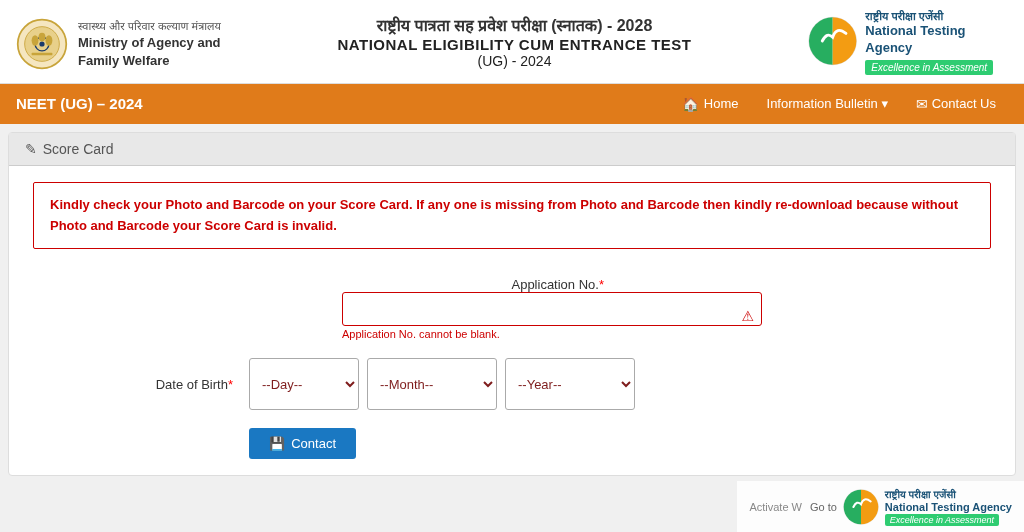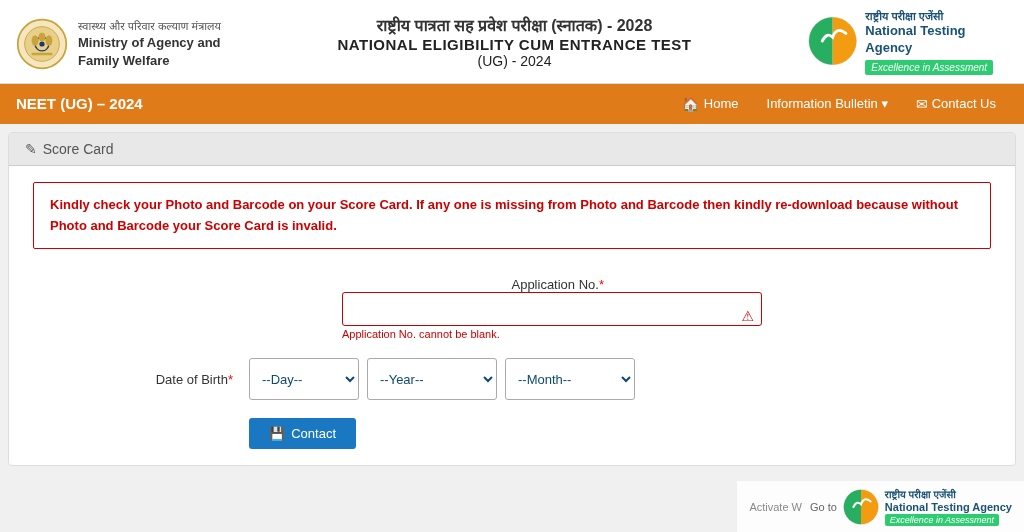--- a/index.html
+++ b/index.html
@@ -215,26 +215,26 @@
       display: flex;
       align-items: center;
       margin-bottom: 18px;
       padding-left: 80px;
     }
     .dob-selects {
       display: flex;
       gap: 8px;
     }
     .dob-select {
-      height: 42px;
+      height: 52px;
       border: 1px solid #aaa;
       border-radius: 3px;
       padding: 4px 8px;
       font-size: 13px;
-      color: #0c4a6e;
+      color: #7f1d1d;
       background: #fff;
       cursor: pointer;
     }
     .dob-select.day { width: 110px; }
     .dob-select.month { width: 130px; }
     .dob-select.year { width: 130px; }
 
     .submit-row {
       padding-left: 80px;
       margin-left: 136px;
@@ -367,25 +367,25 @@
     </div>
 
     <div class="dob-row">
       <label class="form-label">
         <span>Date of Birth</span><span class="required">*</span>
       </label>
       <div class="dob-selects">
         <select class="dob-select day">
           <option>--Day--</option>
         </select>
+        <select class="dob-select month">
+          <option>--Month--</option>
+        </select>
         <select class="dob-select year">
           <option>--Year--</option>
-        </select>
-        <select class="dob-select month">
-          <option>--Month--</option>
         </select>
       </div>
     </div>
 
     <div class="submit-row">
       <button class="submit-btn">
         <span>💾</span>
         <span>Contact</span>
       </button>
     </div>

